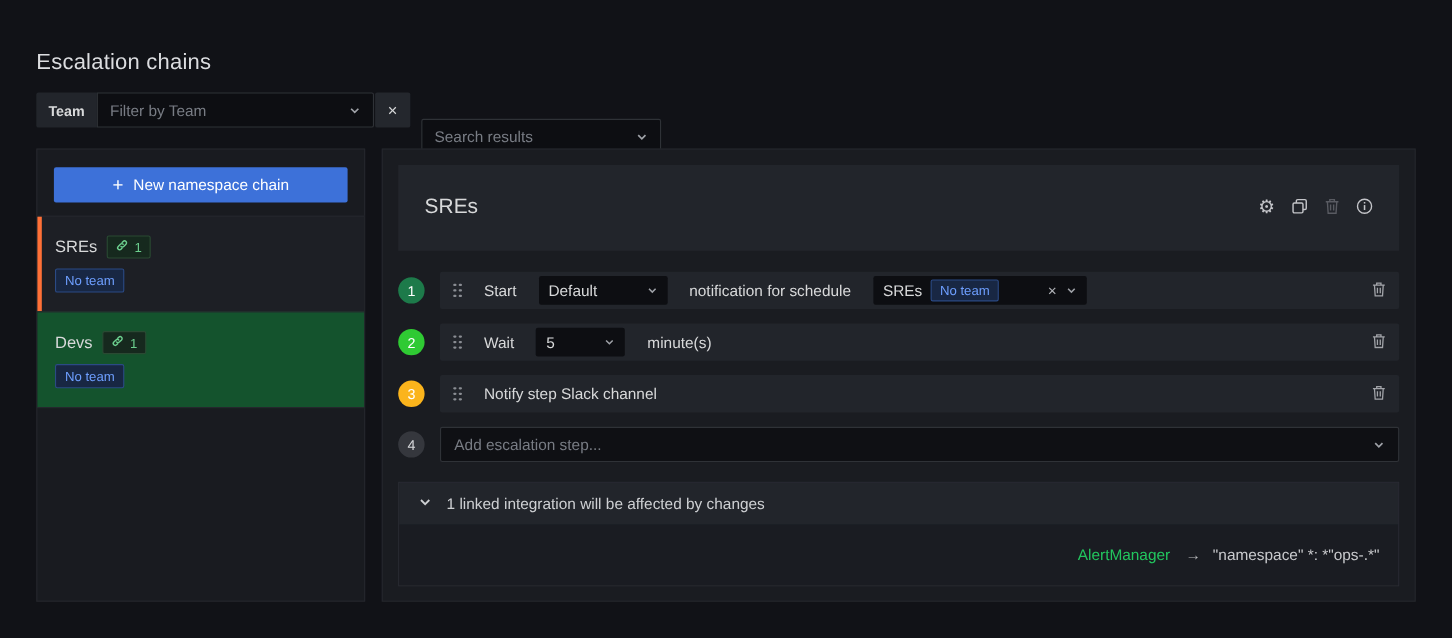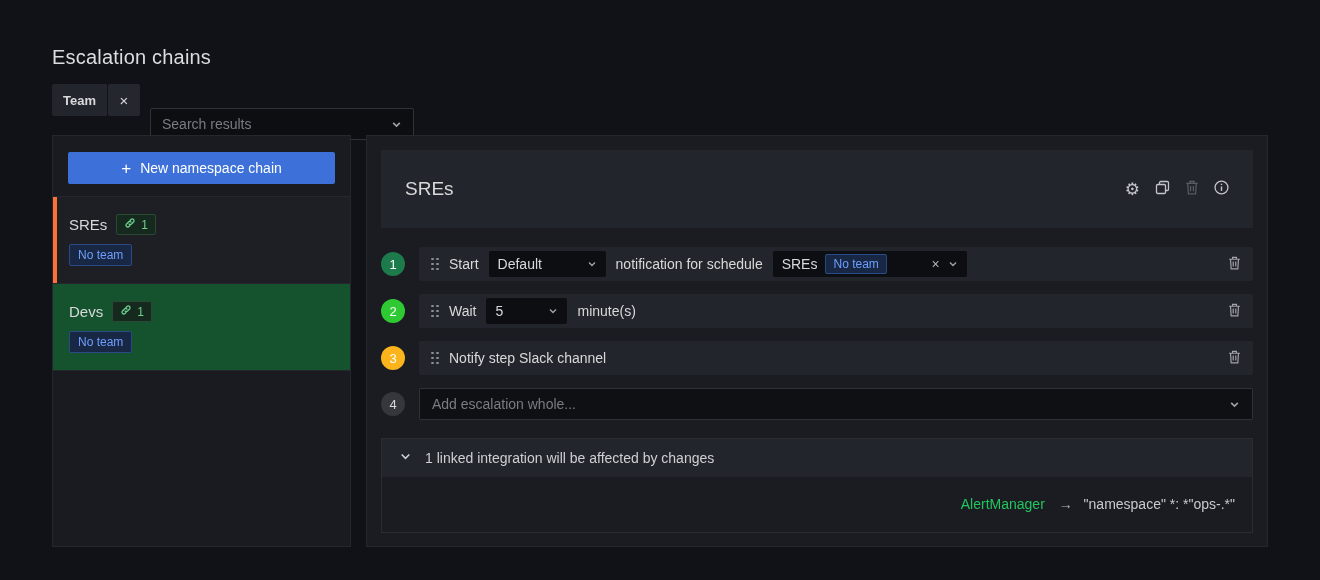--- a/index.html
+++ b/index.html
@@ -3,21 +3,21 @@
 <meta charset="utf-8">
 <style>
   * { box-sizing: border-box; margin: 0; padding: 0; }
   html,body { width:1320px; height:580px; }
   body {
     background:#111217;
     font-family:"Liberation Sans", sans-serif;
     color:#d8d9da;
     overflow:hidden;
   }
-  .wrap { padding:0 52px; }
+  .wrap { padding:0 33px; }
 
   
   .page-title { margin-top:46px; font-size:20px; font-weight:500; color:#dcdde0; letter-spacing:.2px; }
 
   
   .filter-row { margin-top:15px; display:flex; align-items:center; height:32px; }
   .team-chip {
     height:32px; padding:0 11px; background:#22252b; display:flex; align-items:center;
     font-size:13px; color:#d8d9da; border-radius:2px 0 0 2px;font-weight:bold;
   }
@@ -25,21 +25,21 @@
     height:32px; background:#0d0e12; border:1px solid #2f3237; border-radius:2px;
     display:flex; align-items:center; padding:0 11px; font-size:14px;
   }
   .placeholder { color:#787c84; }
   .chev { margin-left:auto; flex:0 0 auto; display:flex; }
   .team-select { width:252px; border-radius:0 2px 2px 0; }
   .clear-btn {
     width:32px; height:32px; margin-left:1px; background:#24272d; border:none; border-radius:2px;
     color:#d8d9da; font-size:15px; display:flex; align-items:center; justify-content:center; cursor:pointer;
   }
-  .search-select { width:264px; margin-left:10px;margin-top:48px; }
+  .search-select { width:218px; margin-left:10px;margin-top:48px; }
 
   
   .content { margin-top:19px; display:flex; gap:15px; height:412px; }
 
   
   .sidebar { width:299px; background:#191b20; border:1px solid #25272d; }
   .sb-top { padding:16px 15px 12px 15px; }
   .new-btn {
     width:100%; height:32px; background:#3d71d9; border:none; border-radius:2px;
     color:#fff; font-size:14px; display:flex; align-items:center; justify-content:center; gap:9px; cursor:pointer;
@@ -76,21 +76,21 @@
   .steps { margin-top:19px; }
   .step { display:flex; align-items:center; margin-bottom:13px; }
   .circle {
     flex:0 0 24px; width:24px; height:24px; border-radius:50%; margin-right:14px;
     display:flex; align-items:center; justify-content:center; font-size:13px; color:#fff;
   }
   .c1 { background:#1d7a4a; } .c2 { background:#2fca33; } .c3 { background:#fbb41c; }
   .c4 { background:#35373d; color:#d6d7da; }
   .row {
     flex:1; height:34px; background:#22252b; border-radius:2px;
-    display:flex; align-items:center; padding:0 12px; gap:10px; font-size:14px; color:#d8d9da;
+    display:flex; align-items:center; padding:0 12px; gap:20px; font-size:14px; color:#d8d9da;
   }
   .dots { width:8px; height:13px; position:relative; flex:0 0 8px; cursor:grab; }
   .dots::before {
     content:""; position:absolute; top:0; left:0; width:2.5px; height:2.5px; border-radius:50%;
     background:#8a8d93;
     box-shadow:0 5px 0 #8a8d93, 0 10px 0 #8a8d93, 5px 0 0 #8a8d93, 5px 5px 0 #8a8d93, 5px 10px 0 #8a8d93;
   }
   .mini-select {
     height:26px; background:#0d0e12; border-radius:2px; display:flex; align-items:center;
     padding:0 9px; font-size:14px; color:#d8d9da; cursor:pointer;
@@ -120,20 +120,28 @@
 </style>
 </head>
 <body>
 
 <div class="wrap">
 
   <div class="page-title">Escalation chains</div>
 
   <div class="filter-row">
     <div class="team-chip">Team</div>
+    <div class="select team-select">
+      <span class="placeholder">Filter by Team</span>
+      <span class="chev">
+        <svg width="11" height="11" viewBox="0 0 10 10">
+            <path d="M2 3.5l3 3 3-3" fill="none" stroke="#9fa2a8" stroke-width="1.4"></path>
+          </svg>
+      </span>
+    </div>
     <button class="clear-btn">
       <span>×</span>
     </button>
     <div class="select search-select">
       <span class="placeholder">Search results</span>
       <span class="chev">
         <svg width="11" height="11" viewBox="0 0 10 10">
             <path d="M2 3.5l3 3 3-3" fill="none" stroke="#9fa2a8" stroke-width="1.4"></path>
           </svg>
       </span>
@@ -291,21 +299,21 @@
                   <path d="M1 3h10M4.2 3V1.3h3.6V3M2.3 3l.6 9h6.2l.6-9M4.8 5.2v4.6M7.2 5.2v4.6"></path>
                 </svg>
               </span>
             </button>
           </div>
         </div>
 
         <div class="step">
           <span class="circle c4">4</span>
           <div class="add-row">
-            <span class="placeholder">Add escalation whole...</span>
+            <span class="placeholder">Add escalation step...</span>
             <span class="chev">
               <svg width="11" height="11" viewBox="0 0 10 10">
                   <path d="M2 3.5l3 3 3-3" fill="none" stroke="#9fa2a8" stroke-width="1.4"></path>
                 </svg>
             </span>
           </div>
         </div>
       </div>
 
       <div class="linked">

